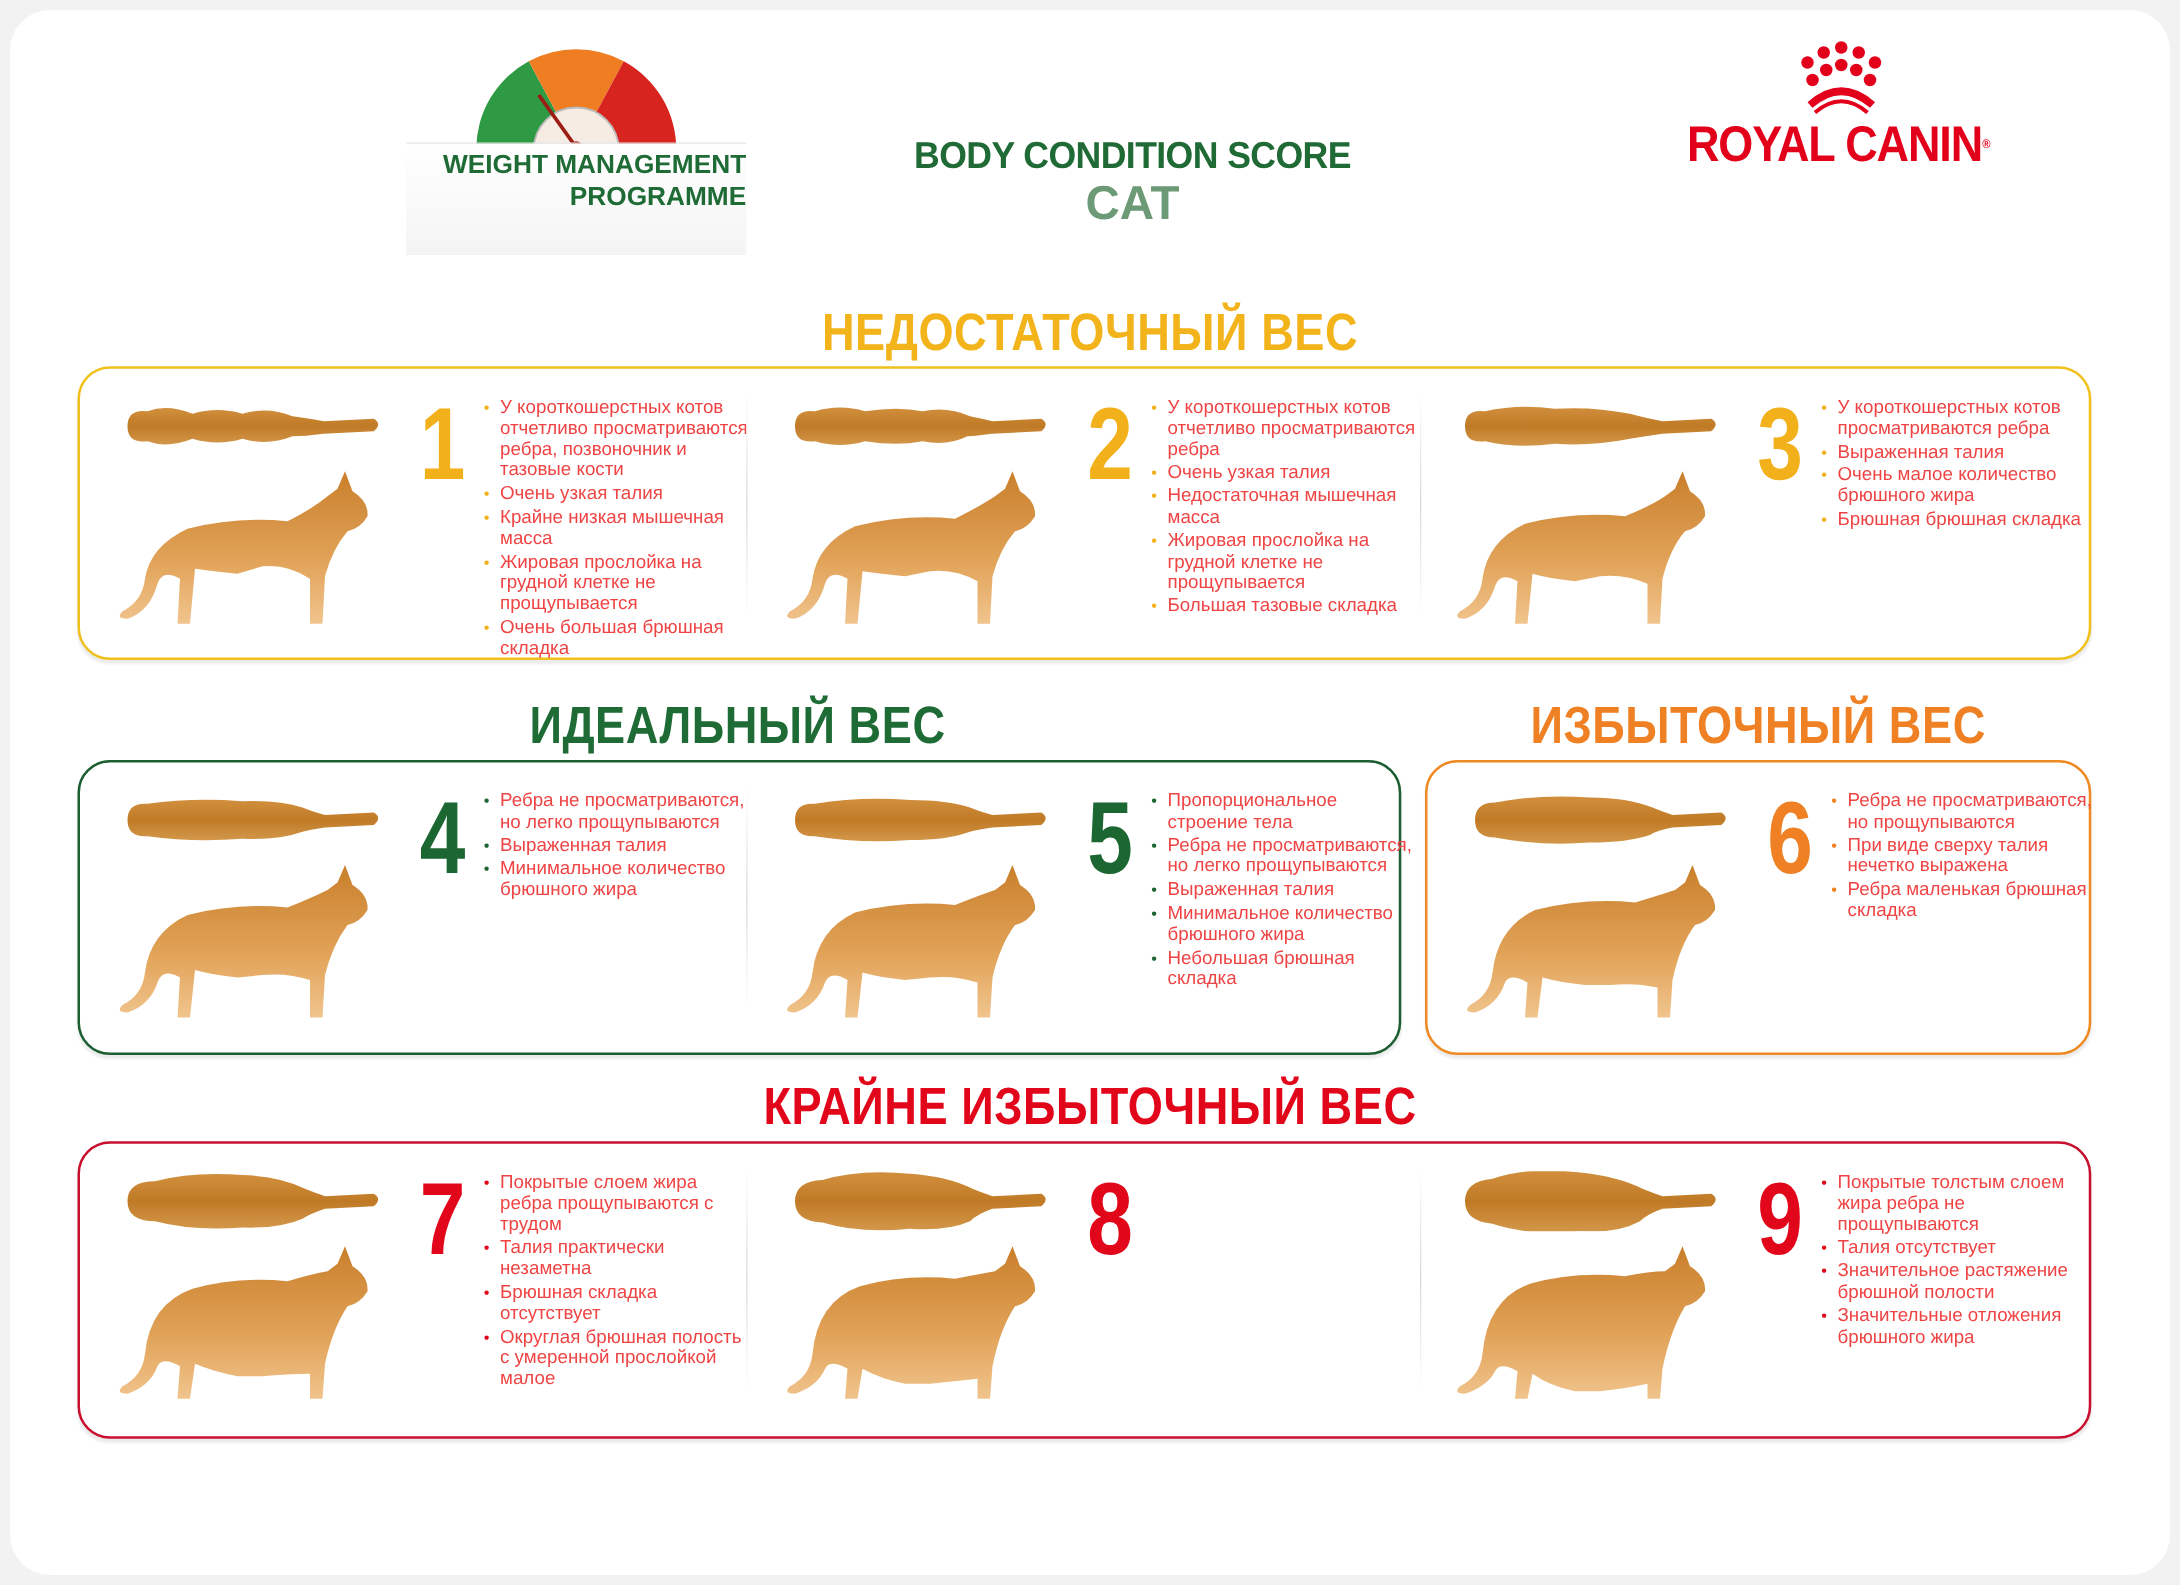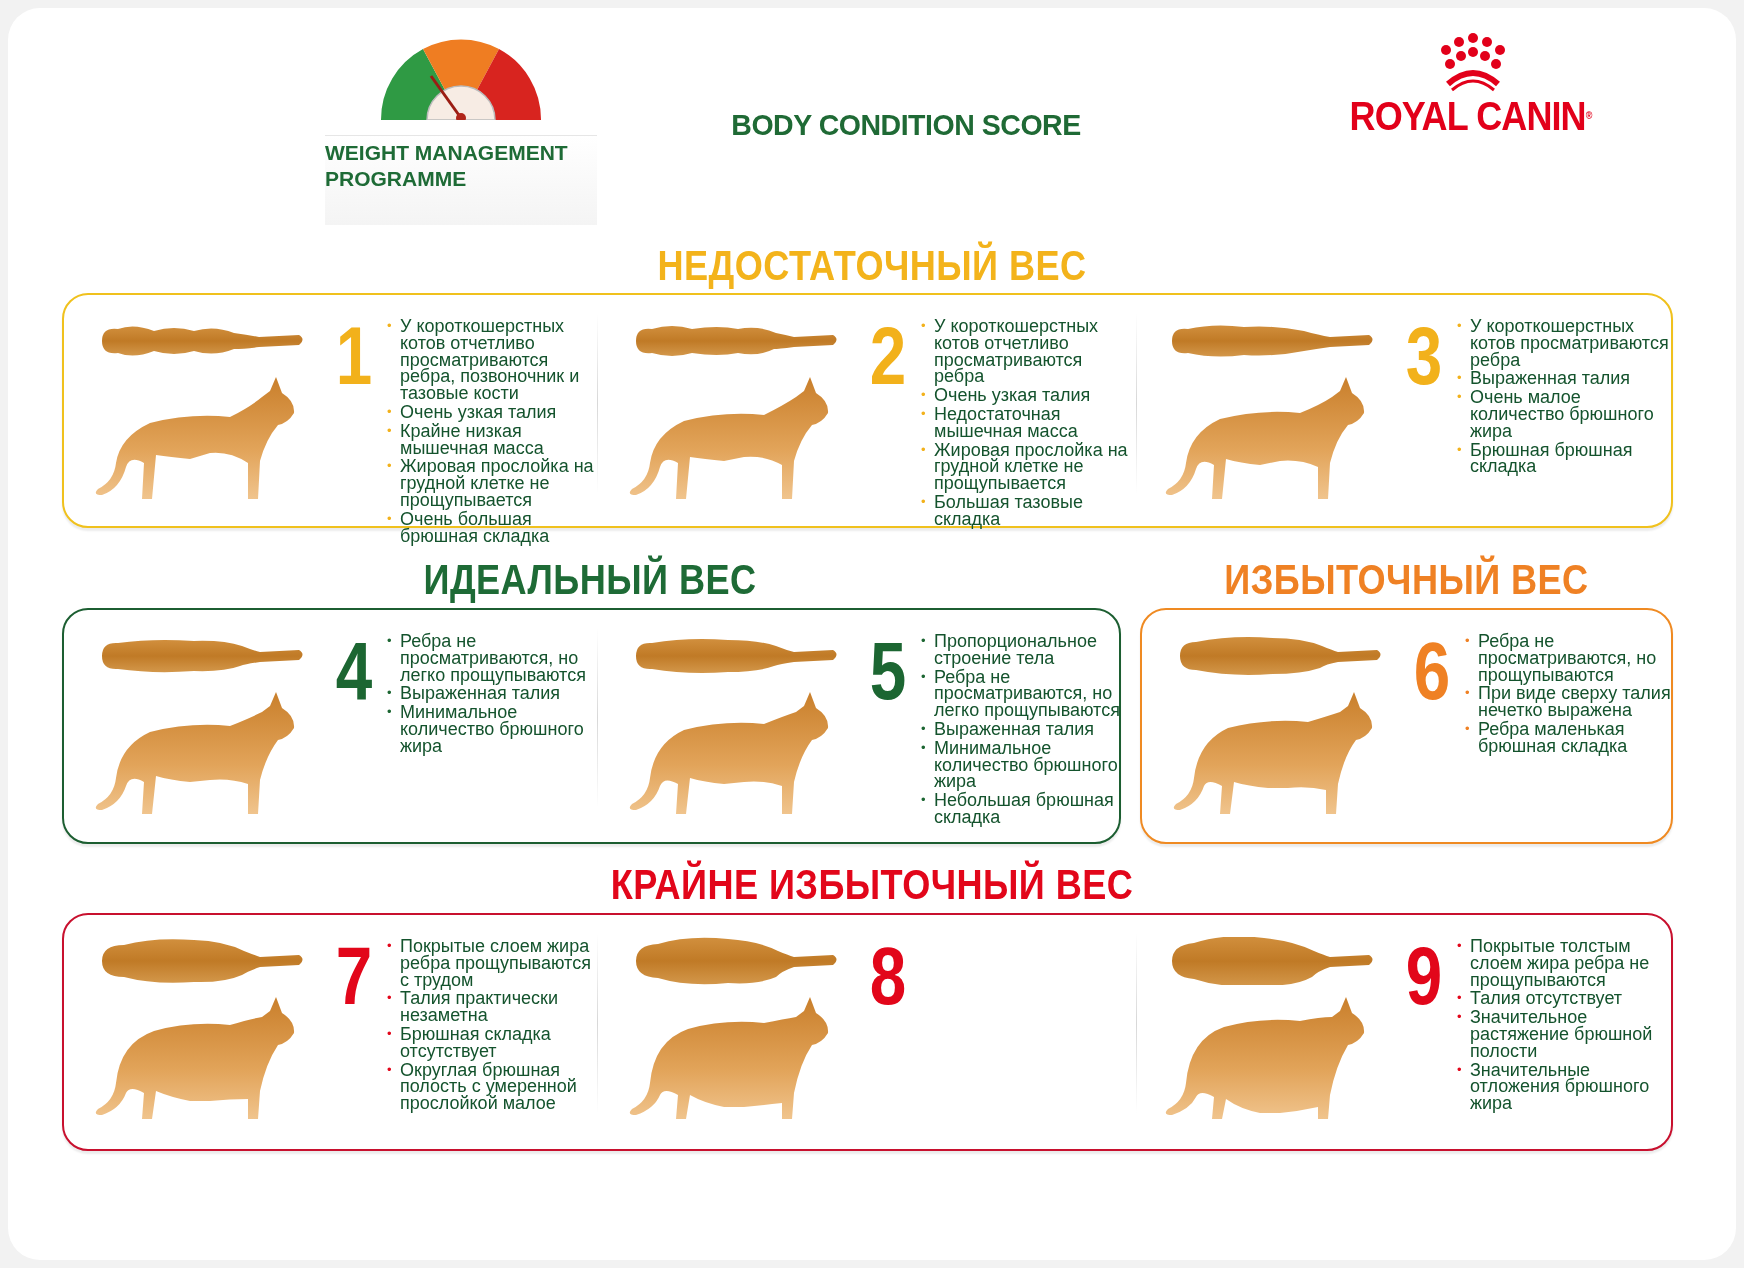--- a/index.html
+++ b/index.html
@@ -4,21 +4,21 @@
 <style>
   * { box-sizing: border-box; margin: 0; padding: 0; }
   html, body { width: 1744px; height: 1268px; background: #f2f2f2; overflow: hidden; }
   body { font-family: "Liberation Sans", "DejaVu Sans", sans-serif; position: relative; }
 
   .card { position: absolute; left: 8px; top: 8px; width: 1728px; height: 1252px; background: #ffffff; border-radius: 32px; }
 
   
   .wm-logo { position: absolute; left: 325px; top: 30px; width: 272px; height: 150px; }
   .wm-gauge { position: absolute; left: 46px; top: 0; width: 180px; height: 90px; overflow: hidden; }
-  .wm-text { position: absolute; left: 0; top: 105px; width: 272px; height: 90px; background: linear-gradient(#ffffff, #f4f4f4); border-top: 1px solid #e6e6e6; text-align: left; padding-top: 4px; }
+  .wm-text { position: absolute; left: 0; top: 84px; width: 272px; height: 90px; background: linear-gradient(#ffffff, #f4f4f4); border-top: 1px solid #e6e6e6; text-align: right; padding-top: 4px; }
   .wm-text div { font-family: "Liberation Sans", sans-serif; font-weight: bold; color: #1e6b36; font-size: 21px; line-height: 26px; letter-spacing: 0px; }
 
   
   .title-block { position: absolute; left: 706px; top: 108px; width: 400px; text-align: center; }
   .title-main { font-weight: bold; color: #1f6a35; font-size: 30px; line-height: 34px; letter-spacing: -0.5px; font-family: "Liberation Sans", sans-serif; transform: scaleX(0.95); }
   .title-sub { font-weight: bold; color: #6d9a76; font-size: 38px; line-height: 42px; font-family: "Liberation Sans", sans-serif; }
 
   
   .rc-logo { position: absolute; left: 1328px; top: 32px; width: 285px; height: 110px; }
   .rc-crown { position: absolute; left: 100px; top: 0; width: 90px; height: 60px; }
@@ -39,21 +39,21 @@
   .box-over { left: 1140px; top: 608px; width: 533px; height: 236px; border-color: #ef8a22; }
   .box-extreme { left: 62px; top: 913px; width: 1611px; height: 238px; border-color: #c8102e; }
 
   
   .cell { position: absolute; top: 14px; width: 535px; height: 210px; }
   .cell-sep { position: absolute; top: 18px; width: 1px; height: 180px; background: linear-gradient(#ffffff, #d8d8d8, #ffffff); }
   .cat-top { position: absolute; left: 18px; top: 8px; width: 215px; height: 48px; }
   .cat-side { position: absolute; left: 14px; top: 62px; width: 220px; height: 140px; }
   .score-num { position: absolute; left: 250px; top: 4px; width: 56px; font-family: "Liberation Sans", sans-serif; font-weight: bold; font-size: 82px; line-height: 86px; text-align: center; transform: scaleX(0.8); }
   .bullets { position: absolute; left: 310px; top: 9px; width: 215px; list-style: none; }
-  .bullets li { position: relative; padding-left: 14px; font-family: "Liberation Sans", sans-serif; font-size: 18px; line-height: 16.8px; color: #14532d; margin-bottom: 2px; }
+  .bullets li { position: relative; padding-left: 14px; font-family: "Liberation Sans", sans-serif; font-size: 15px; line-height: 16.8px; color: #ef4444; margin-bottom: 2px; }
   .bullets li::before { content: "•"; position: absolute; left: 1px; top: 0; font-size: 13px; }
 
   .num-under { color: #f2b11b; }
   .num-ideal { color: #1c6632; }
   .num-over { color: #ef8124; }
   .num-extreme { color: #e2061a; }
   .b-under li::before { color: #f2b11b; }
   .b-ideal li::before { color: #1c6632; }
   .b-over li::before { color: #ef8124; }
   .b-extreme li::before { color: #e2061a; }
@@ -73,20 +73,21 @@
     <circle cx="90" cy="88" r="5" fill="#b0251a"></circle>
   </svg>
   <div class="wm-text">
     <div>WEIGHT MANAGEMENT</div>
     <div>PROGRAMME</div>
   </div>
 </div>
 
 <div class="title-block">
   <div class="title-main">BODY CONDITION SCORE</div>
+  <div class="title-sub">CAT</div>
 </div>
 
 <div class="rc-logo">
   <svg class="rc-crown" viewBox="0 0 90 60" width="90" height="60">
     <g fill="#e2001a">
       <circle cx="45" cy="6" r="5"></circle>
       <circle cx="31" cy="10" r="5"></circle>
       <circle cx="59" cy="10" r="5"></circle>
       <circle cx="18" cy="18" r="5"></circle>
       <circle cx="72" cy="18" r="5"></circle>

